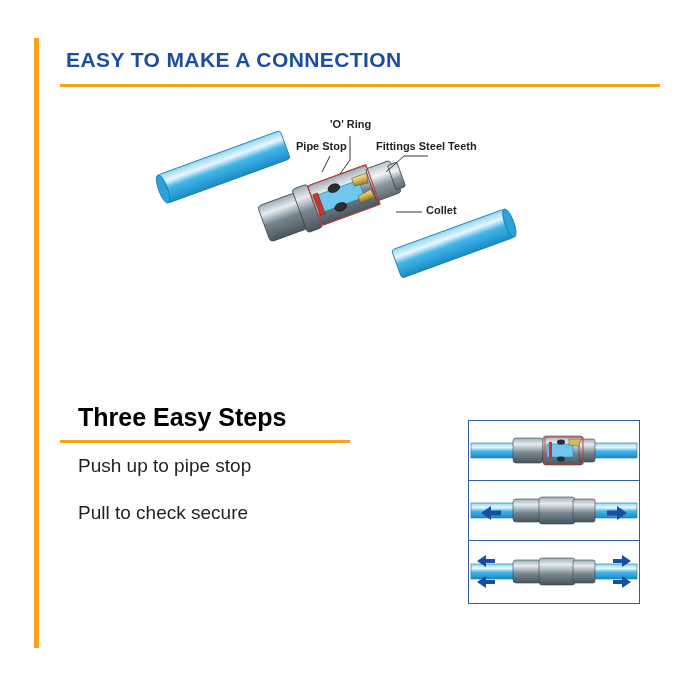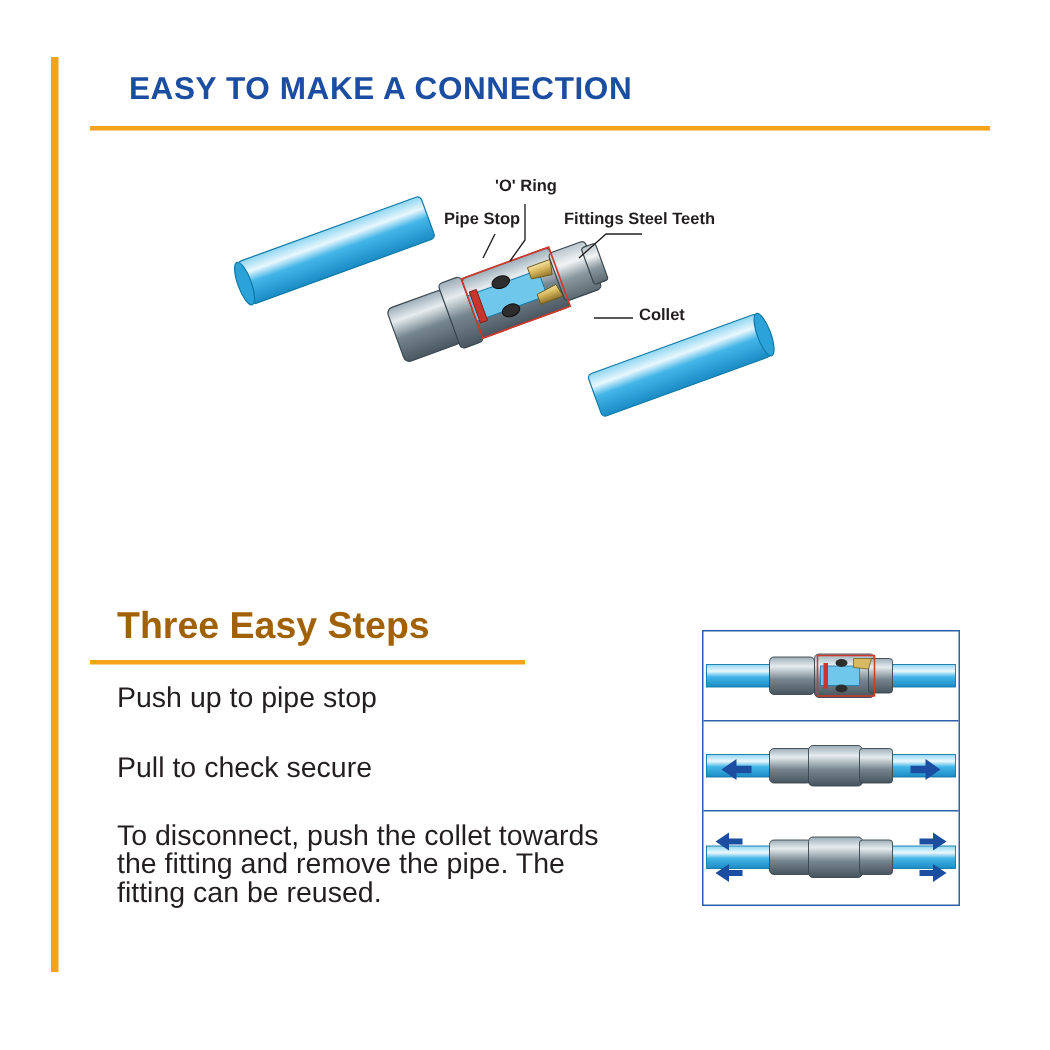--- a/index.html
+++ b/index.html
@@ -27,21 +27,21 @@
     left: 34px;
     top: 38px;
     width: 5px;
     height: 610px;
     background: #f6a21d;
   }
 
   
   .heading1 {
     position: absolute;
-    left: 86px;
+    left: 66px;
     top: 48px;
     font-size: 21px;
     font-weight: bold;
     color: #1b4ea0;
     letter-spacing: 0.4px;
     text-align: right;
   }
   .heading1-rule {
     position: absolute;
     left: 60px;
@@ -79,21 +79,21 @@
     color: #231f20;
   }
 
   
   .heading2 {
     position: absolute;
     left: 78px;
     top: 403px;
     font-size: 25px;
     font-weight: bold;
-    color: #a16207;
+    color: #000000;
   }
   .heading2-rule {
     position: absolute;
     left: 60px;
     top: 440px;
     width: 290px;
     height: 3px;
     background: #f6a21d;
   }
 
@@ -218,21 +218,20 @@
     <div class="callout-label" style="left:186px; top:40px;">Fittings Steel Teeth</div>
     <div class="callout-label" style="left:236px; top:104px;">Collet</div>
   </div>
 
 
   <div class="heading2">Three Easy Steps</div>
   <div class="heading2-rule"></div>
 
   <div class="step step-1">Push up to pipe stop</div>
   <div class="step step-2">Pull to check secure</div>
-  <div class="step step-3">To disconnect, push the collet towards the fitting and remove the pipe. The fitting can be reused.</div>
 
   <div class="panel">
 
     <div class="panel-cell c1">
       <svg width="170" height="59" viewBox="0 0 170 59">
         <defs>
           <linearGradient id="pg2" x1="0" y1="0" x2="0" y2="1">
             <stop offset="0%" stop-color="#8fd6f2"></stop>
               <stop offset="30%" stop-color="#eaf8fe"></stop>
             <stop offset="55%" stop-color="#43b5e8"></stop>

